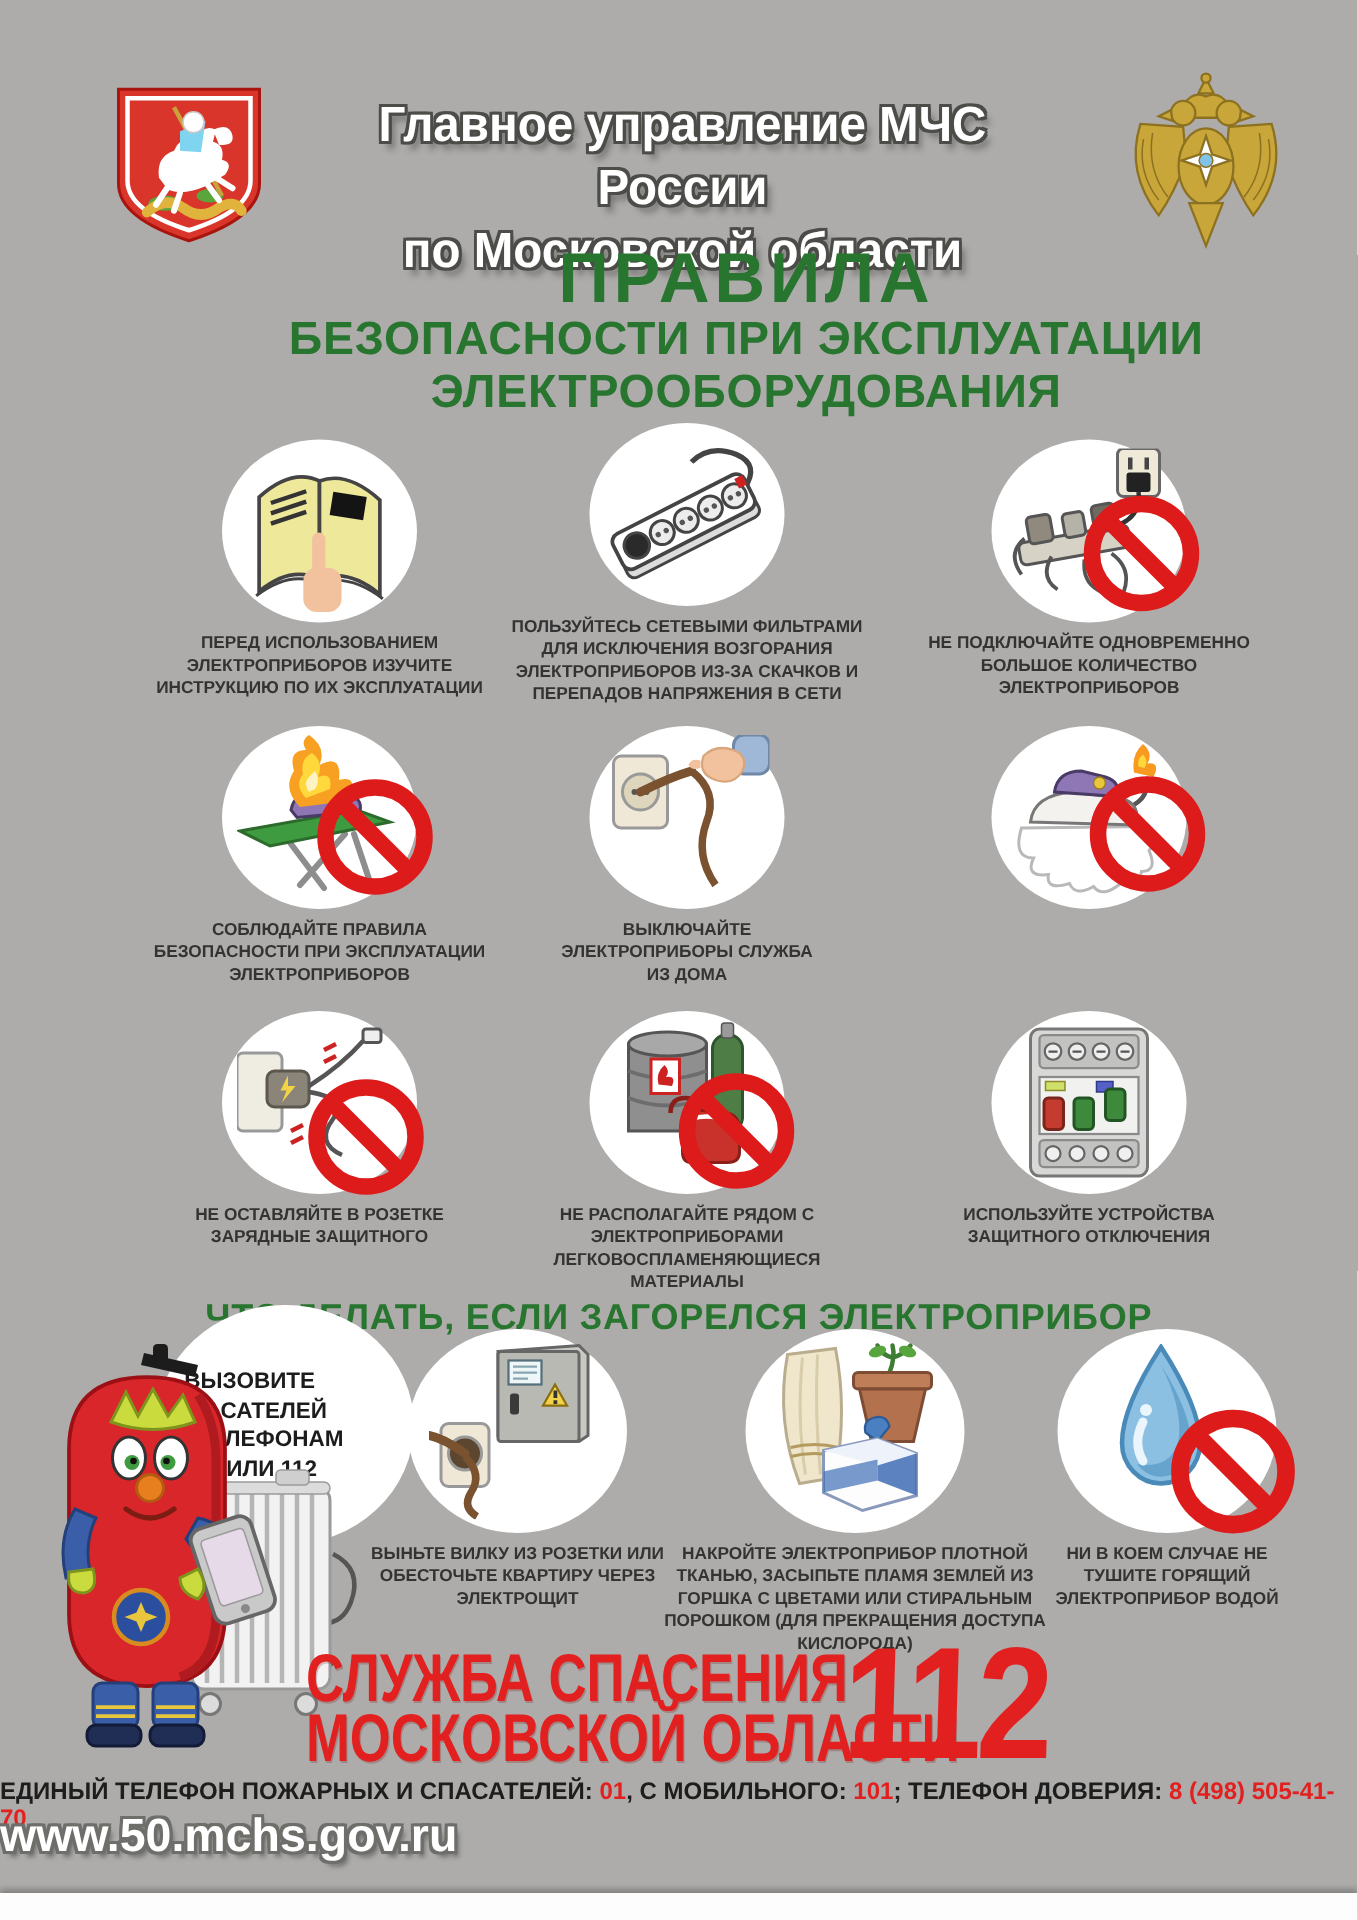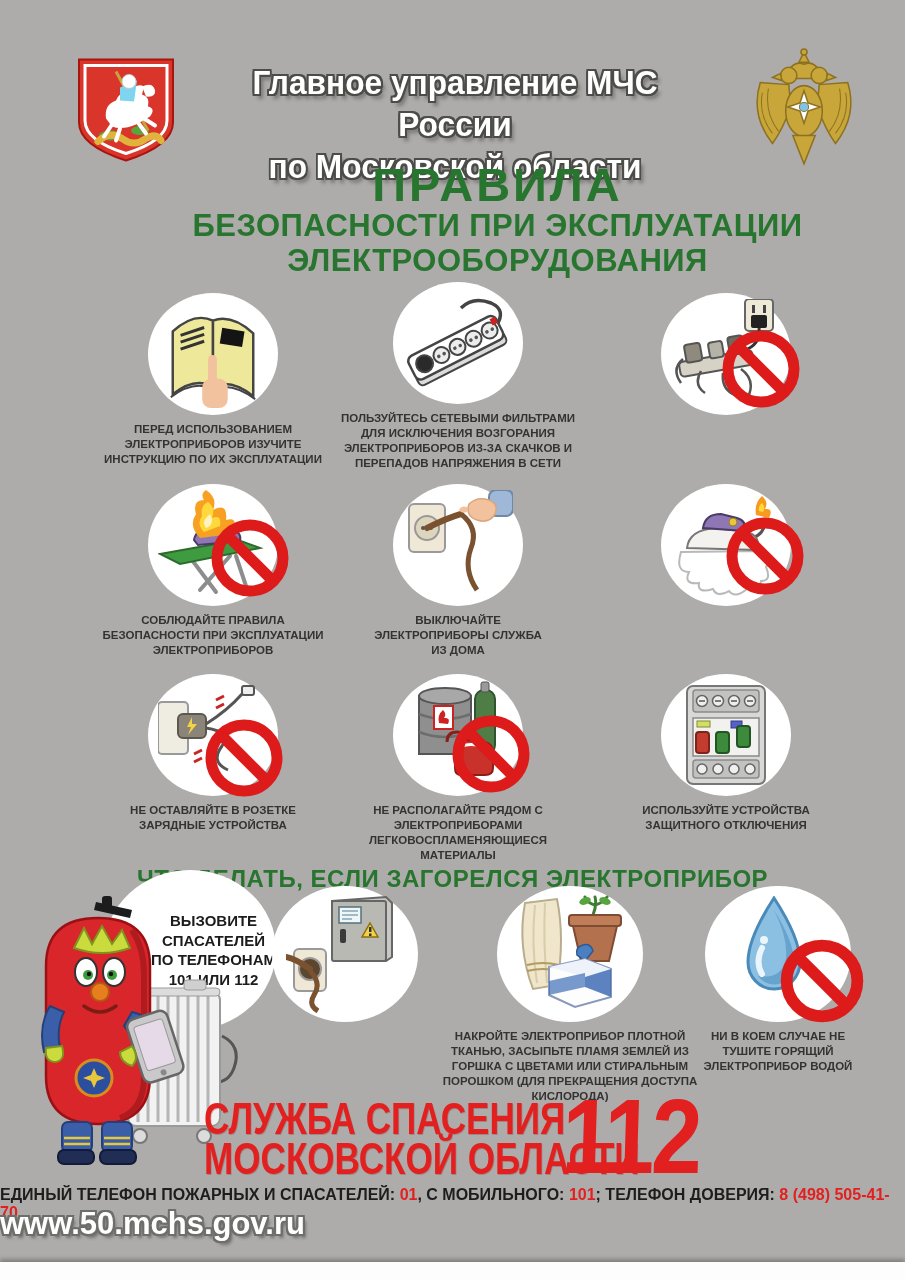--- a/index.html
+++ b/index.html
@@ -28,21 +28,21 @@
   }
   
   .cell{position:absolute;width:280px;display:flex;flex-direction:column;align-items:center;justify-content:flex-end;}
   .disc{position:relative;width:130px;height:122px;background:#fff;border-radius:50%;
         display:flex;align-items:center;justify-content:center;flex:0 0 auto;}
   .disc svg.icon{display:block;}
   .cap{margin-top:7px;font-size:11.5px;line-height:1.3;font-weight:bold;color:#333;text-align:center;}
   .ban{position:absolute;pointer-events:none;}
   
   .bubble{position:absolute;left:104px;top:870px;width:172px;height:160px;background:#fff;border-radius:50%;
-          display:flex;align-items:center;justify-content:flex-end;text-align:center;}
+          display:flex;align-items:center;justify-content:flex-start;text-align:center;}
   .bubble .btxt{font-size:15px;line-height:1.3;font-weight:bold;color:#1c1c1c;}
   
   .rescue-line{position:absolute;left:204px;color:#e32020;font-weight:bold;font-size:45px;line-height:1;
                transform:scaleX(.78);transform-origin:left center;white-space:nowrap;
                text-shadow:1px 1px 0 rgba(120,20,20,.25);}
   .rescue-number{position:absolute;left:562px;top:1083px;color:#e32020;font-weight:bold;font-size:106px;line-height:1;
                  transform:scaleX(.86) skewX(-2deg);transform-origin:left center;letter-spacing:-4px;}
   
   .footer-line{position:absolute;left:0;top:1186px;width:905px;text-align:left;
                font-size:16px;font-weight:bold;color:#1d1d1d;letter-spacing:0;}
@@ -166,20 +166,21 @@
           <rect x="40" y="42" width="14" height="16" rx="3" fill="#b5b2a8" stroke="#555" stroke-width="2"></rect>
           <rect x="60" y="40" width="15" height="18" rx="3" fill="#6e6a60" stroke="#555" stroke-width="2"></rect>
         </g>
         <path d="M12 60 Q0 70 10 84 M30 72 Q22 86 34 94 M52 74 Q50 90 64 96 M70 70 Q84 80 78 96" fill="none" stroke="#555" stroke-width="2.5"></path>
       </svg>
       <svg class="ban" style="right:-12px;top:34px;" width="84" height="84" viewBox="0 0 84 84">
         <circle cx="42" cy="42" r="33" fill="none" stroke="#dd1b1b" stroke-width="11"></circle>
         <line x1="19" y1="19" x2="65" y2="65" stroke="#dd1b1b" stroke-width="11"></line>
       </svg>
     </div>
+    <div class="cap" style="max-width:240px;">НЕ ПОДКЛЮЧАЙТЕ ОДНОВРЕМЕННО БОЛЬШОЕ КОЛИЧЕСТВО ЭЛЕКТРОПРИБОРОВ</div>
   </div>
 
   <div class="cell" style="left:73px;top:484px;">
     <div class="disc">
       <svg class="icon" width="110" height="110" viewBox="0 0 110 110">
         <path d="M34 70 L58 102 M72 66 L42 100 M78 66 L88 96" stroke="#8d8d8d" stroke-width="4" stroke-linecap="round"></path>
         <path d="M2 64 L80 50 L102 58 L22 74 Z" fill="#3f9b3f" stroke="#2c6b2c" stroke-width="2"></path>
         <path d="M36 50 Q38 38 54 37 L74 40 Q84 42 82 51 L40 55 Z" fill="#8f76b5" stroke="#4a3a66" stroke-width="2"></path>
         <path d="M48 0 Q60 8 55 20 Q70 12 68 30 Q82 26 74 44 L42 48 Q30 36 38 24 Q34 10 46 10 Q42 4 48 0 Z" fill="#f7a021"></path>
         <path d="M50 12 Q58 18 54 28 Q64 24 62 36 L46 42 Q38 34 44 26 Q42 16 50 12 Z" fill="#ffd93b"></path>
@@ -238,21 +239,21 @@
         <rect x="84" y="6" width="12" height="9" rx="2" fill="#eee" stroke="#555" stroke-width="2"></rect>
         <path d="M48 48 Q74 52 64 66 Q52 82 70 90" stroke="#555" stroke-width="3" fill="none"></path>
         <path d="M58 20 l8 -4 m-8 12 l8 -4" stroke="#cc2222" stroke-width="3" fill="none"></path>
         <path d="M44 70 l-8 4 m8 4 l-8 4" stroke="#cc2222" stroke-width="3" fill="none"></path>
       </svg>
       <svg class="ban" style="right:-8px;top:42px;" width="84" height="84" viewBox="0 0 84 84">
         <circle cx="42" cy="42" r="33" fill="none" stroke="#dd1b1b" stroke-width="11"></circle>
         <line x1="19" y1="19" x2="65" y2="65" stroke="#dd1b1b" stroke-width="11"></line>
       </svg>
     </div>
-    <div class="cap" style="max-width:210px;">НЕ ОСТАВЛЯЙТЕ В РОЗЕТКЕ ЗАРЯДНЫЕ УСТРОЙСТВА</div>
+    <div class="cap" style="max-width:210px;">НЕ ОСТАВЛЯЙТЕ В РОЗЕТКЕ ЗАРЯДНЫЕ ЗАЩИТНОГО</div>
   </div>
 
   <div class="cell" style="left:318px;top:674px;">
     <div class="disc">
       <svg class="icon" width="110" height="110" viewBox="0 0 110 110">
         <rect x="72" y="10" width="20" height="64" rx="9" fill="#4e7d46" stroke="#2f5430" stroke-width="2"></rect>
         <rect x="78" y="2" width="8" height="10" rx="2" fill="#9a9a9a" stroke="#555"></rect>
         <rect x="16" y="16" width="52" height="58" fill="#8f8f8f" stroke="#555" stroke-width="2"></rect>
         <ellipse cx="42" cy="16" rx="26" ry="8" fill="#a8a8a8" stroke="#555" stroke-width="2"></ellipse>
         <path d="M16 34 Q42 44 68 34 M16 52 Q42 62 68 52" fill="none" stroke="#6d6d6d" stroke-width="2.5"></path>
@@ -380,20 +381,21 @@
         <path d="M84 28 L92 42 L76 42 Z" fill="#f2d348" stroke="#8a6e10" stroke-width="1.5"></path>
         <rect x="83" y="32" width="2.5" height="5" fill="#333"></rect>
           <rect x="83" y="38.5" width="2.5" height="2.5" fill="#333"></rect>
         <rect x="54" y="34" width="6" height="14" rx="2" fill="#3a3a3a"></rect>
         <rect x="8" y="54" width="32" height="42" rx="5" fill="#efe8d6" stroke="#999" stroke-width="2"></rect>
         <circle cx="24" cy="74" r="11" fill="#5c4630" stroke="#999" stroke-width="2"></circle>
         <path d="M24 74 Q10 64 0 62" stroke="#7a5230" stroke-width="6" fill="none" stroke-linecap="round"></path>
         <path d="M24 76 Q36 88 28 100 Q22 110 32 116" stroke="#7a5230" stroke-width="5" fill="none"></path>
       </svg>
     </div>
+    <div class="cap" style="max-width:245px;">ВЫНЬТЕ ВИЛКУ ИЗ РОЗЕТКИ ИЛИ ОБЕСТОЧЬТЕ КВАРТИРУ ЧЕРЕЗ ЭЛЕКТРОЩИТ</div>
   </div>
 
   <div class="cell" style="left:430px;top:886px;">
     <div class="disc" style="width:146px;height:136px;">
       <svg class="icon" width="118" height="118" viewBox="0 0 118 118">
         <path d="M14 8 L46 4 Q54 44 46 90 L22 94 Q6 52 14 8 Z" fill="#efe6cc" stroke="#b9ad8e" stroke-width="2"></path>
         <path d="M24 10 Q20 50 26 88 M34 8 Q32 48 36 88" fill="none" stroke="#d8ccab" stroke-width="2"></path>
         <path d="M16 70 Q32 66 48 70 M16 76 Q32 72 48 76" fill="none" stroke="#b39b5e" stroke-width="2"></path>
         <path d="M84 2 Q86 10 82 20 M84 10 Q76 8 74 2 M84 10 Q92 8 96 2" stroke="#3e7d33" stroke-width="3" fill="none" stroke-linecap="round"></path>
         <ellipse cx="74" cy="6" rx="6" ry="3.5" fill="#58a43e" transform="rotate(-20 74 6)"></ellipse>

